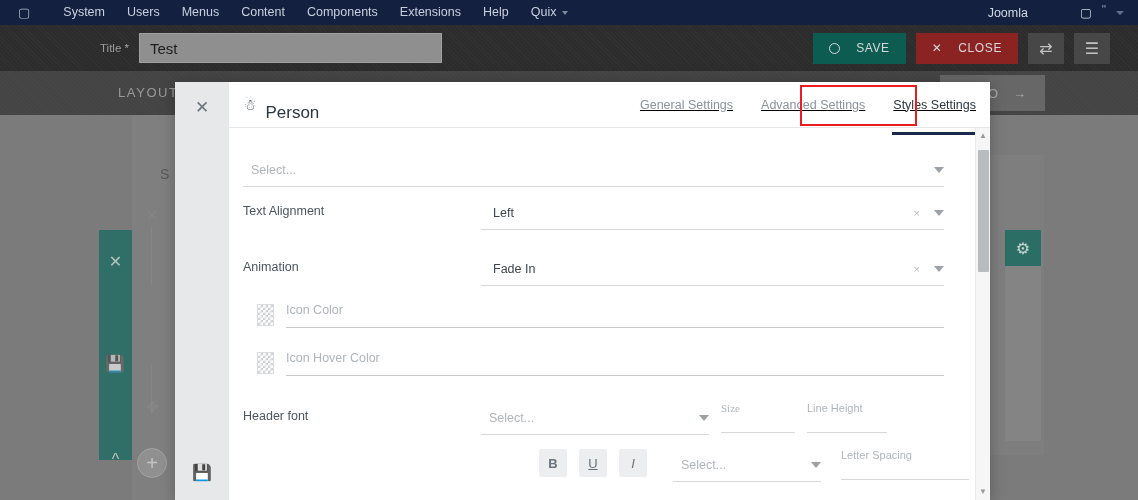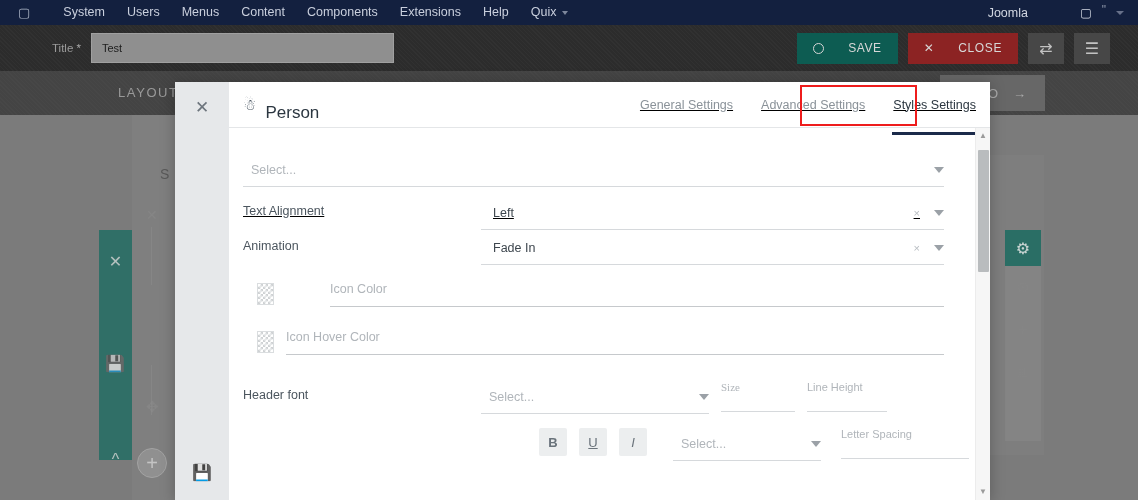--- a/index.html
+++ b/index.html
@@ -38,33 +38,33 @@
 
   
   .toolbar {
     position: absolute; left: 0; top: 25px; width: 1138px; height: 46px;
     background: #2c2c2c;
     background-image:
       repeating-linear-gradient(45deg, rgba(255,255,255,0.022) 0 1px, transparent 1px 3px);
     display: flex; align-items: center; z-index: 38;
   }
   .title-label {
-    color: #9b9b9b; font-size: 11.5px; margin-left: 52px; margin-right: 10px; white-space: nowrap;
+    color: #9b9b9b; font-size: 11.5px; margin-left: 100px; margin-right: 10px; white-space: nowrap;
   }
   .title-label .req { color: #a8a8a8; }
   .title-input {
     width: 303px; height: 30px;
     background: #8f8f8f; border: 1px solid #a0a0a0;
-    color: #1d1d1d; font-size: 11px;
+    color: #1d1d1d; font-size: 15px;
     padding: 0 10px; font-family: "Liberation Sans", sans-serif;
     outline: none;
   }
   .tb-right { margin-left: auto; display: flex; align-items: center; padding-right: 28px; gap: 10px; }
   .btn {
-    height: 31px; display: flex; align-items: center; gap: 24px;
+    height: 31px; display: flex; align-items: center; gap: 16px;
     padding: 0 16px; color: #d7d7d7; font-size: 12px; letter-spacing: .6px;
     border: none; cursor: pointer; font-family: "Liberation Sans", sans-serif;
   }
   .btn-save { background: #0d5c52; }
   .btn-close { background: #8c2323; }
   .icon-btn {
     width: 36px; height: 31px; background: #474747;
     display: flex; align-items: center; justify-content: center;
     color: #c2c2c2; cursor: pointer;
   }
@@ -321,39 +321,39 @@
 
       <div class="form-scroll">
 
         <div class="frow" style="margin-bottom:10px;">
           <div class="sel" style="flex:1;">
             <span class="ph">Select...</span>
             <span class="caret"></span>
           </div>
         </div>
 
-        <div class="frow" style="margin-bottom:2px;text-decoration:underline;">
+        <div class="frow" style="margin-bottom:23px;">
           <div class="flabel">Text Alignment</div>
           <div class="sel" style="flex:1;">
             <span class="val">Left</span>
             <span class="clear">×</span>
             <span class="caret"></span>
           </div>
         </div>
 
         <div class="frow" style="margin-bottom:14px;">
           <div class="flabel">Animation</div>
           <div class="sel" style="flex:1;">
             <span class="val">Fade In</span>
             <span class="clear">×</span>
             <span class="caret"></span>
           </div>
         </div>
 
-        <div class="frow" style="margin:0 0 20px 0; padding-left:14px;gap:44px;">
+        <div class="frow" style="margin:0 0 20px 0; padding-left:14px;">
           <div class="swatch"></div>
           <div class="colorfield">
             <span class="ph">Icon Color</span>
           </div>
         </div>
 
         <div class="frow" style="margin:0 0 26px 0; padding-left:14px;">
           <div class="swatch"></div>
           <div class="colorfield">
             <span class="ph">Icon Hover Color</span>

